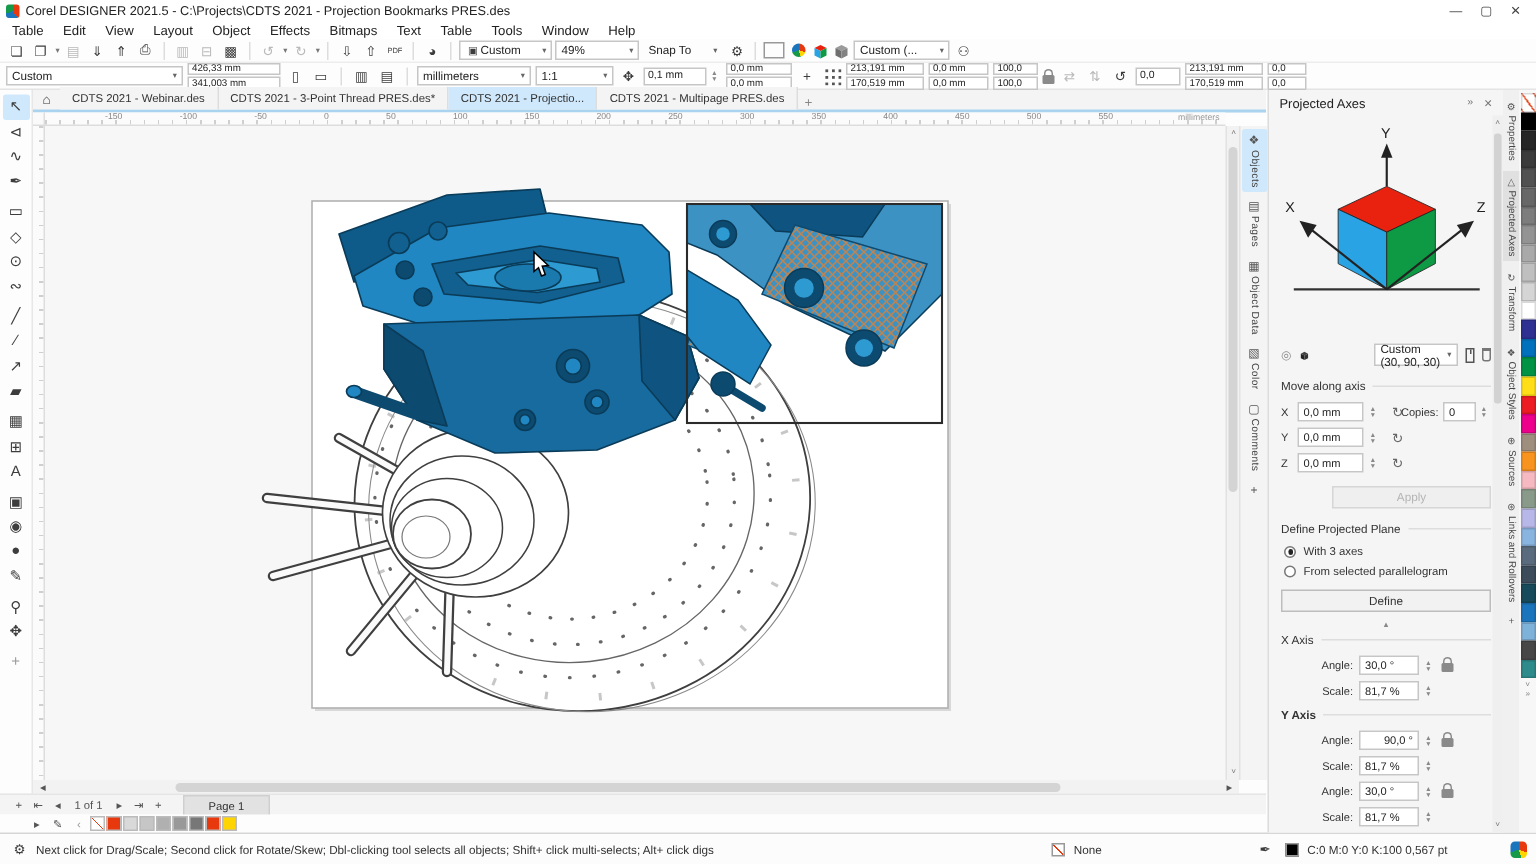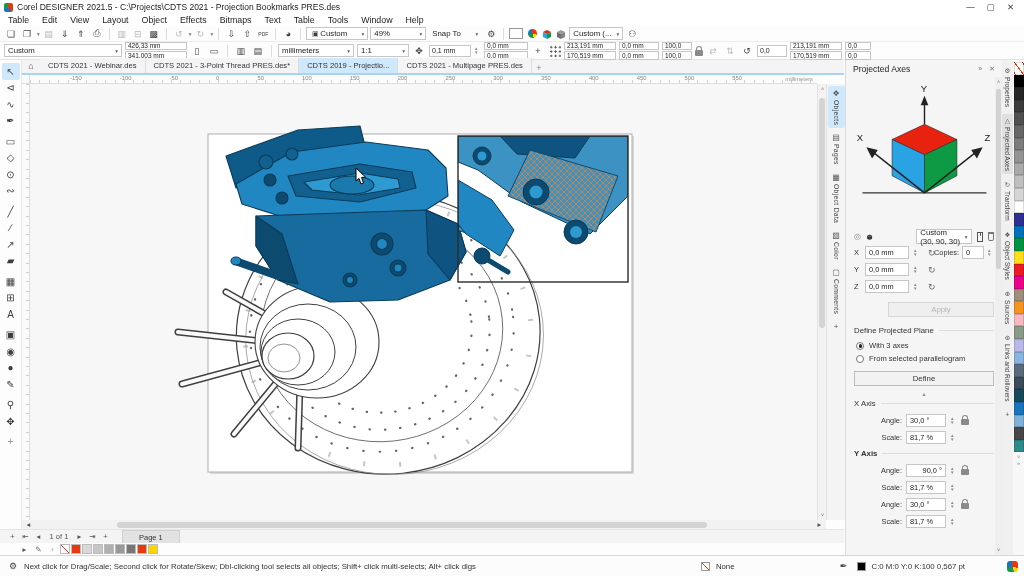--- a/index.html
+++ b/index.html
@@ -195,21 +195,21 @@
     <svg class="mini-cube" viewBox="0 0 12 12">
       <polygon points="2,4 6,2 10,4 6,6" fill="#e8220f"></polygon>
       <polygon points="2,4 6,6 6,11 2,9" fill="#29a3e3"></polygon>
       <polygon points="6,6 10,4 10,9 6,11" fill="#0e9a44"></polygon>
     </svg>
     <svg class="mini-cube" viewBox="0 0 12 12">
       <polygon points="2,4 6,2 10,4 6,6" fill="#9a9a9a"></polygon>
       <polygon points="2,4 6,6 6,11 2,9" fill="#6f6f6f"></polygon>
       <polygon points="6,6 10,4 10,9 6,11" fill="#828282"></polygon>
     </svg>
-    <div class="combo" style="width:54px;">
+    <div class="combo" style="width:64px;">
       <span>Custom (...</span>
         <span class="car">▾</span>
     </div>
     <span class="ibtn">⚇</span>
   </div>
 
   <div class="propbar">
     <div class="combo" style="width:118px;">
       <span>Custom</span>
         <span class="car">▾</span>
@@ -307,21 +307,21 @@
     <div class="home-tab">
         <span>⌂</span>
       </div>
     <div class="doctab">
         <span>CDTS 2021 - Webinar.des</span>
       </div>
     <div class="doctab">
         <span>CDTS 2021 - 3-Point Thread PRES.des*</span>
       </div>
     <div class="doctab active">
-        <span>CDTS 2019 - Projectio...</span>
+        <span>CDTS 2021 - Projectio...</span>
       </div>
     <div class="doctab">
         <span>CDTS 2021 - Multipage PRES.des</span>
       </div>
     <div class="newtab">+</div>
   </div>
 
   <div class="ruler-corner"></div>
   <div class="hruler">
     <div class="hruler-labels">
@@ -575,20 +575,23 @@
         <polygon points="6,6 10,4 10,9 6,11" fill="#333"></polygon>
       </svg>
       <div class="combo" style="width:86px;height:15px;margin-left:38px;">
         <span>Custom (30, 90, 30)</span>
           <span class="car">▾</span>
       </div>
       <span class="floppy"></span>
       <span class="trash"></span>
     </div>
 
+    <div class="sec-title">
+        <span>Move along axis</span>
+      </div>
 
     <div style="position:relative;">
       <div class="mrow">
         <span style="width:7px;font-size:7.4px;">X</span>
         <div class="dfld" style="width:44px;">
             <span>0,0 mm</span>
           </div>
         <span class="spin">
             <span>▲</span>
             <span>▼</span>

